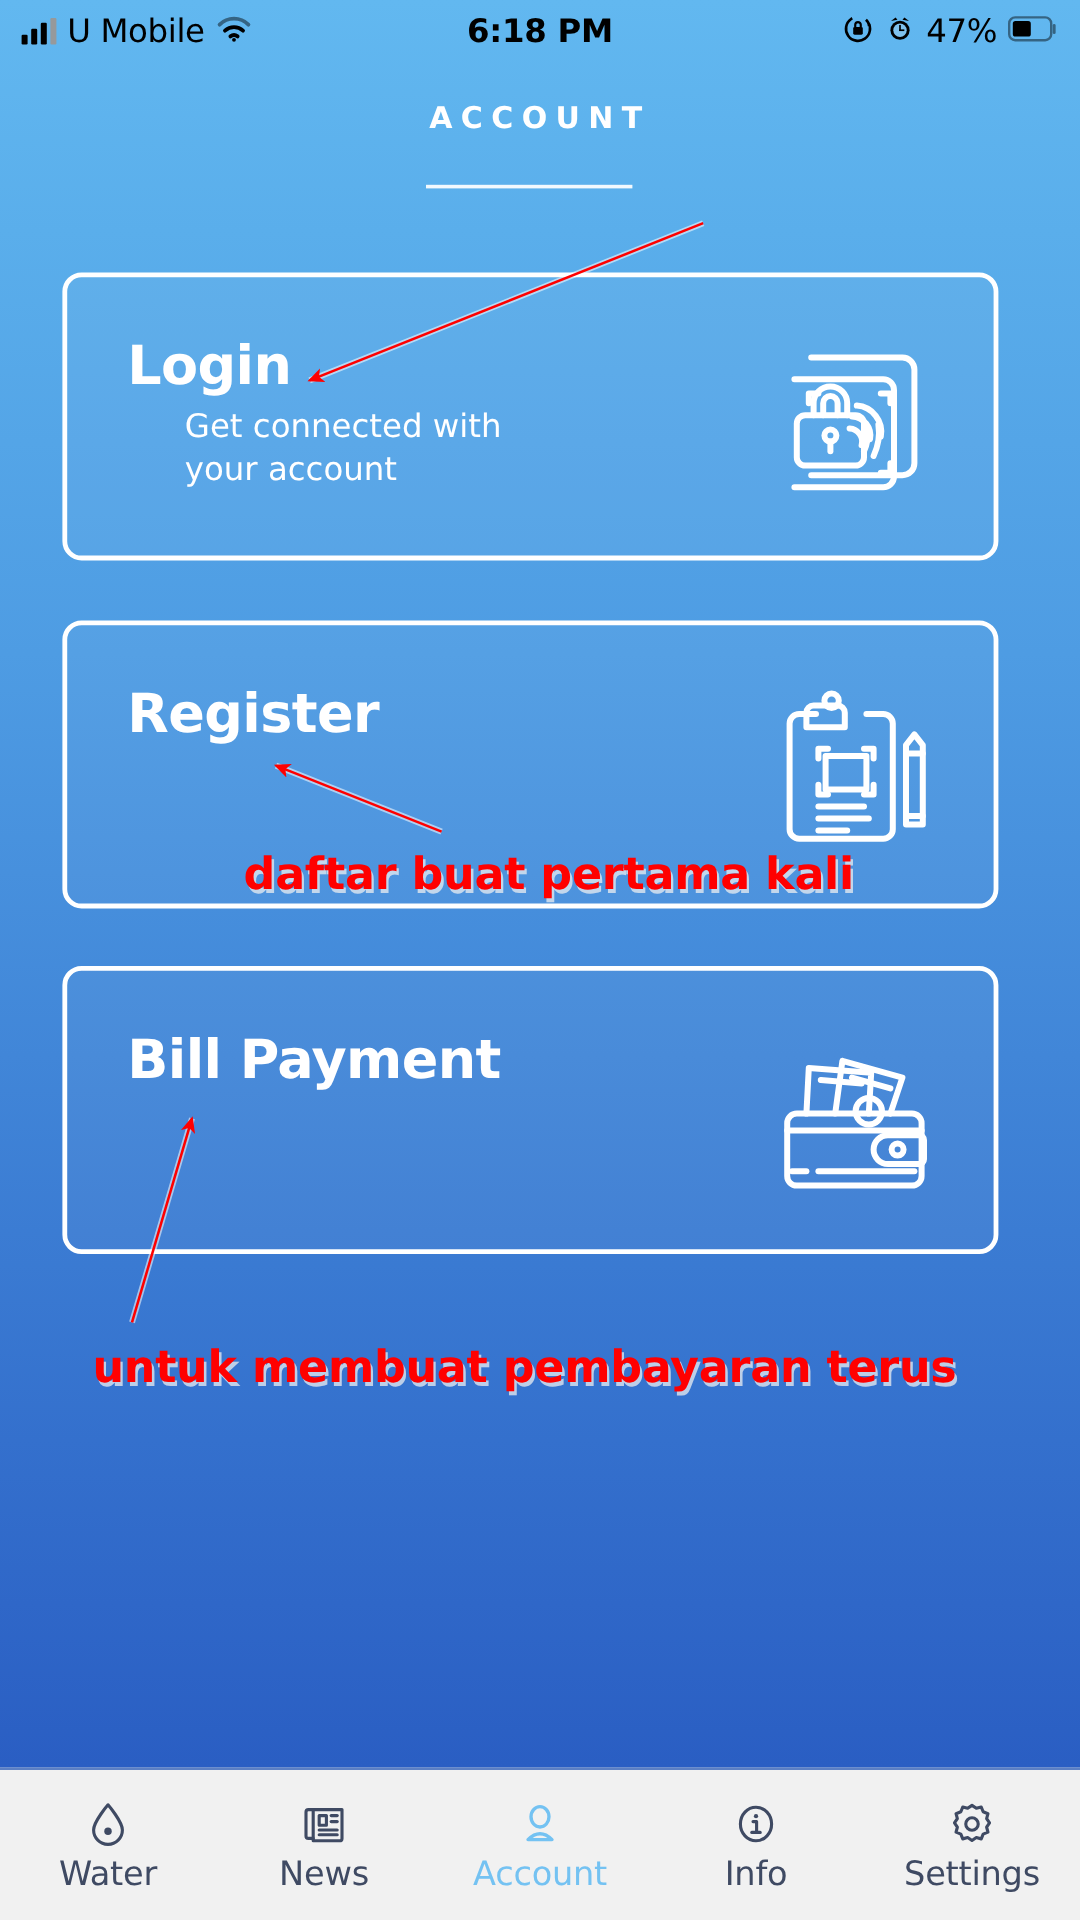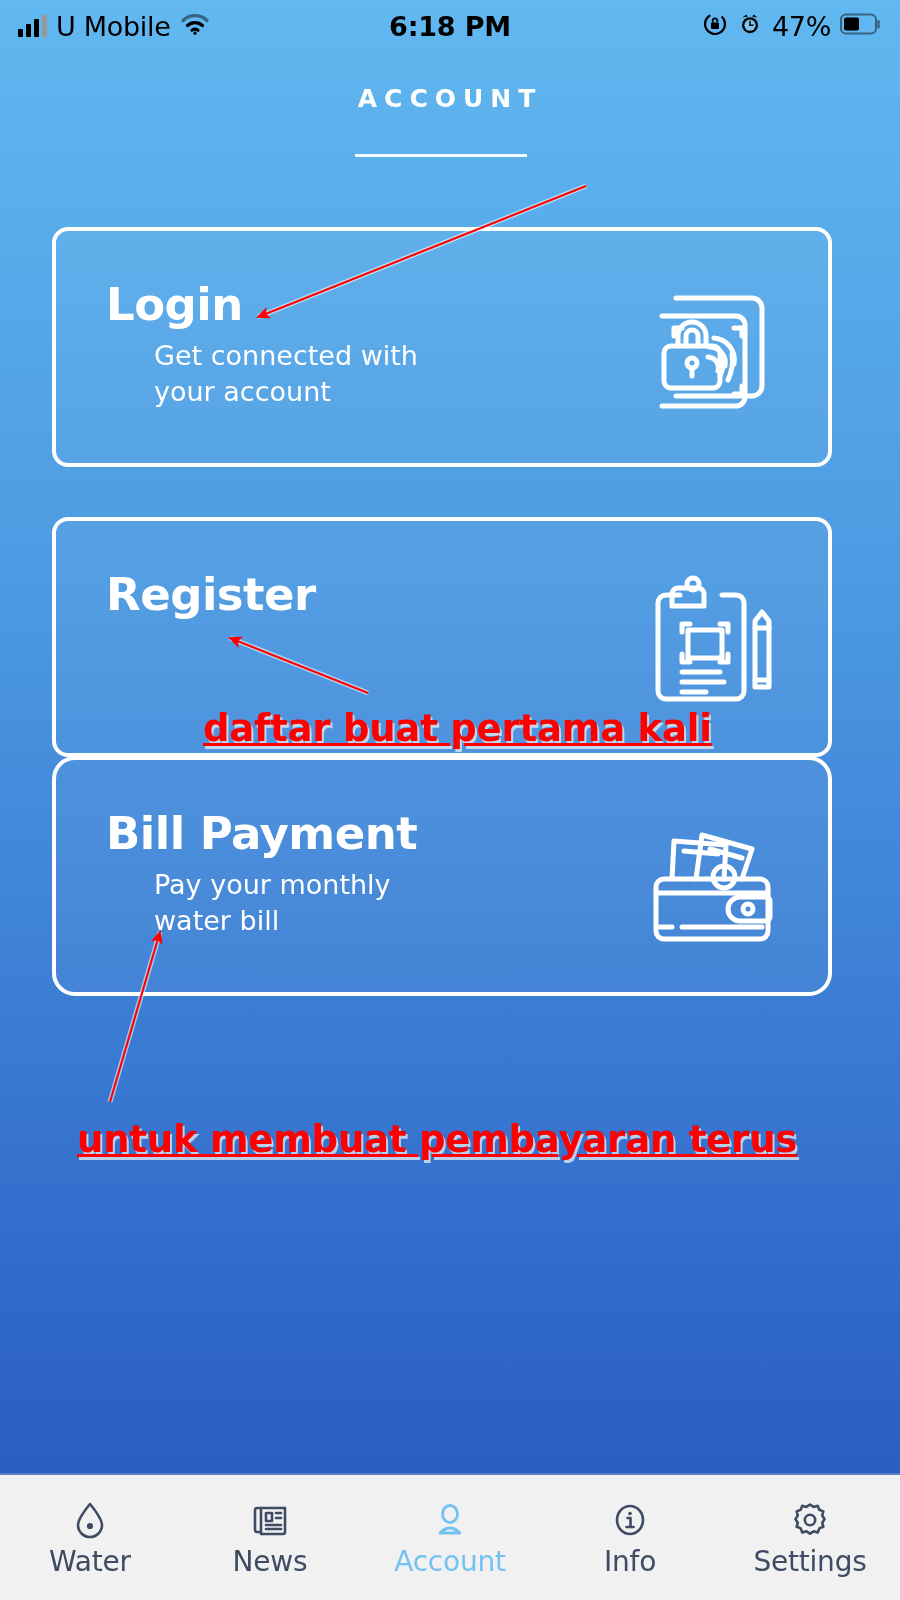--- a/index.html
+++ b/index.html
@@ -70,21 +70,21 @@
   
   .card {
     position:absolute;
     left:52px; width:780px; height:240px;
     border:4px solid #ffffff;
     border-radius:16px;
     background:rgba(255,255,255,0.045);
   }
   #card-login    { top:227px; }
   #card-register { top:517px; }
-  #card-bill     { top:756px;border-radius:23px; }
+  #card-bill     { top:805px; }
 
   .card-text {
     position:absolute;
     left:50px; top:50px;
     width:430px;
   }
   .card-title {
     color:#ffffff;
     font-size:45px;
     font-weight:700;
@@ -114,21 +114,20 @@
     pointer-events:none;
   }
   .annot-text {
     position:absolute;
     color:#ff0000;
     font-size:37px;
     font-weight:700;
     white-space:nowrap;
     letter-spacing:-0.2px;
     text-shadow:2px 3px 0 rgba(235,238,240,0.75);
-    text-decoration:underline;
   }
   #annot-register-text { left:203px; top:707px; }
   #annot-bill-text     { left:77px;  top:1118px; }
 
   
   #tabbar {
     position:absolute; left:0; bottom:0;
     width:900px; height:127px;
     background:#f1f1f1;
     border-top:2px solid #5b7fc4;
@@ -261,21 +260,20 @@
         <path d="M126 50 l7 9 v66 h-14 v-66 z"></path>
         <path d="M119 66 h14"></path>
         <path d="M119 118 h14"></path>
       </svg>
     </div>
   </div>
 
   <div id="card-bill" class="card">
     <div class="card-text">
       <div class="card-title">Bill Payment</div>
-      <div class="card-sub">Pay your monthly water bill</div>
     </div>
     <div class="card-icon">
       <svg viewBox="0 0 150 150" width="150" height="150" fill="none" stroke="#ffffff" stroke-width="5" stroke-linecap="round" stroke-linejoin="round">
 
         <path d="M36 78 l2 -38 l52 4 l-2 34"></path>
         <path d="M60 78 l6 -44 l50 14 l-10 30"></path>
         <path d="M48 50 l34 3"></path>
         <path d="M74 48 l32 9"></path>
         <circle cx="88" cy="76" r="11"></circle>
 

